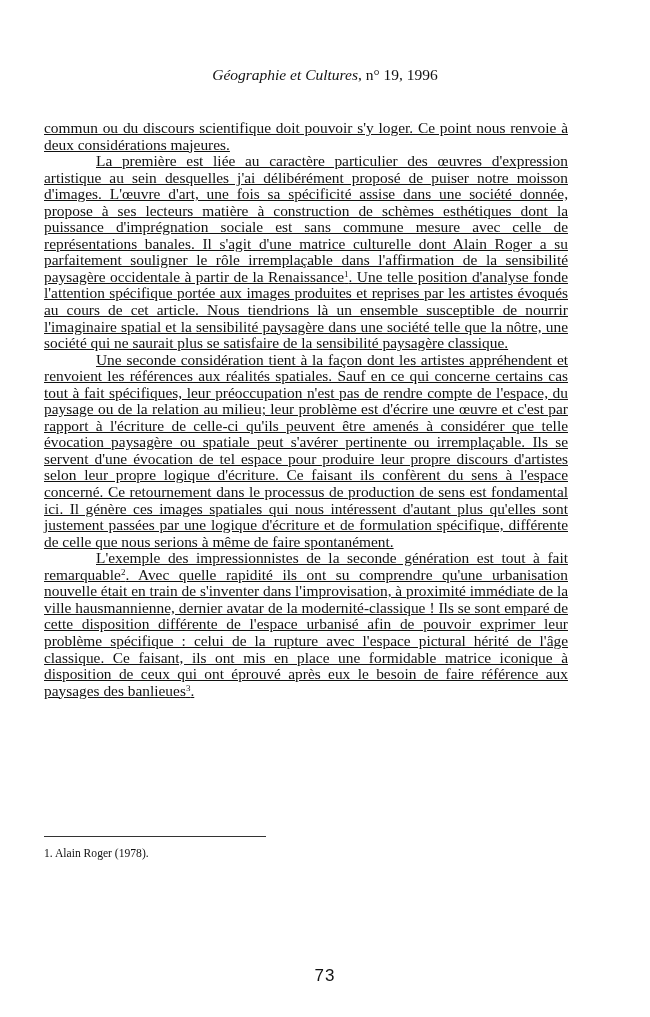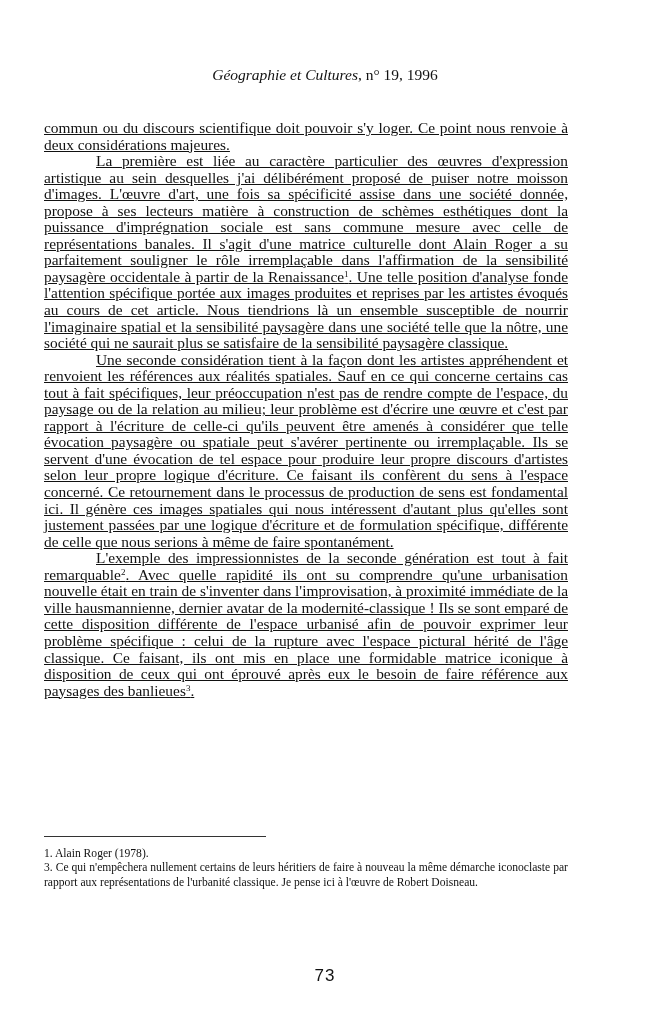--- a/index.html
+++ b/index.html
@@ -29,17 +29,16 @@
     <p><span>commun ou du discours scientifique doit pouvoir s'y loger. Ce point nous renvoie à deux considérations majeures.</span></p>
     <p class="indent"><span>La première est liée au caractère particulier des œuvres d'expression artistique au sein desquelles j'ai délibérément proposé de puiser notre moisson d'images. L'œuvre d'art, une fois sa spécificité assise dans une société donnée, propose à ses lecteurs matière à construction de schèmes esthétiques dont la puissance d'imprégnation sociale est sans commune mesure avec celle de représentations banales. Il s'agit d'une matrice culturelle dont Alain Roger a su parfaitement souligner le rôle irremplaçable dans l'affirmation de la sensibilité paysagère occidentale à partir de la Renaissance</span><sup>1</sup><span>. Une telle position d'analyse fonde l'attention spécifique portée aux images produites et reprises par les artistes évoqués au cours de cet article. Nous tiendrions là un ensemble susceptible de nourrir l'imaginaire spatial et la sensibilité paysagère dans une société telle que la nôtre, une société qui ne saurait plus se satisfaire de la sensibilité paysagère classique.</span></p>
     <p class="indent"><span>Une seconde considération tient à la façon dont les artistes appréhendent et renvoient les références aux réalités spatiales. Sauf en ce qui concerne certains cas tout à fait spécifiques, leur préoccupation n'est pas de rendre compte de l'espace, du paysage ou de la relation au milieu; leur problème est d'écrire une œuvre et c'est par rapport à l'écriture de celle-ci qu'ils peuvent être amenés à considérer que telle évocation paysagère ou spatiale peut s'avérer pertinente ou irremplaçable. Ils se servent d'une évocation de tel espace pour produire leur propre discours d'artistes selon leur propre logique d'écriture. Ce faisant ils confèrent du sens à l'espace concerné. Ce retournement dans le processus de production de sens est fondamental ici. Il génère ces images spatiales qui nous intéressent d'autant plus qu'elles sont justement passées par une logique d'écriture et de formulation spécifique, différente de celle que nous serions à même de faire spontanément.</span></p>
     <p class="indent"><span>L'exemple des impressionnistes de la seconde génération est tout à fait remarquable</span><sup>2</sup><span>. Avec quelle rapidité ils ont su comprendre qu'une urbanisation nouvelle était en train de s'inventer dans l'improvisation, à proximité immédiate de la ville hausmannienne, dernier avatar de la modernité-classique ! Ils se sont emparé de cette disposition différente de l'espace urbanisé afin de pouvoir exprimer leur problème spécifique : celui de la rupture avec l'espace pictural hérité de l'âge classique. Ce faisant, ils ont mis en place une formidable matrice iconique à disposition de ceux qui ont éprouvé après eux le besoin de faire référence aux paysages des banlieues</span><sup>3</sup><span>.</span></p>
   </div>
 
   <div class="rule"></div>
 
   <div class="footnotes">
     <p><span>1.</span><span> Alain Roger (1978).</span></p>
-    <p><span>3.</span><span> Ce qui n'empêchera nullement certains de leurs héritiers de faire à nouveau la même démarche iconoclaste par rapport aux représentations de l'urbanité classique. Je pense ici à l'œuvre de Robert Doisneau.</span></p>
   </div>
 
   <div class="page-number">73</div>
 </div>
 
 </body></html>

